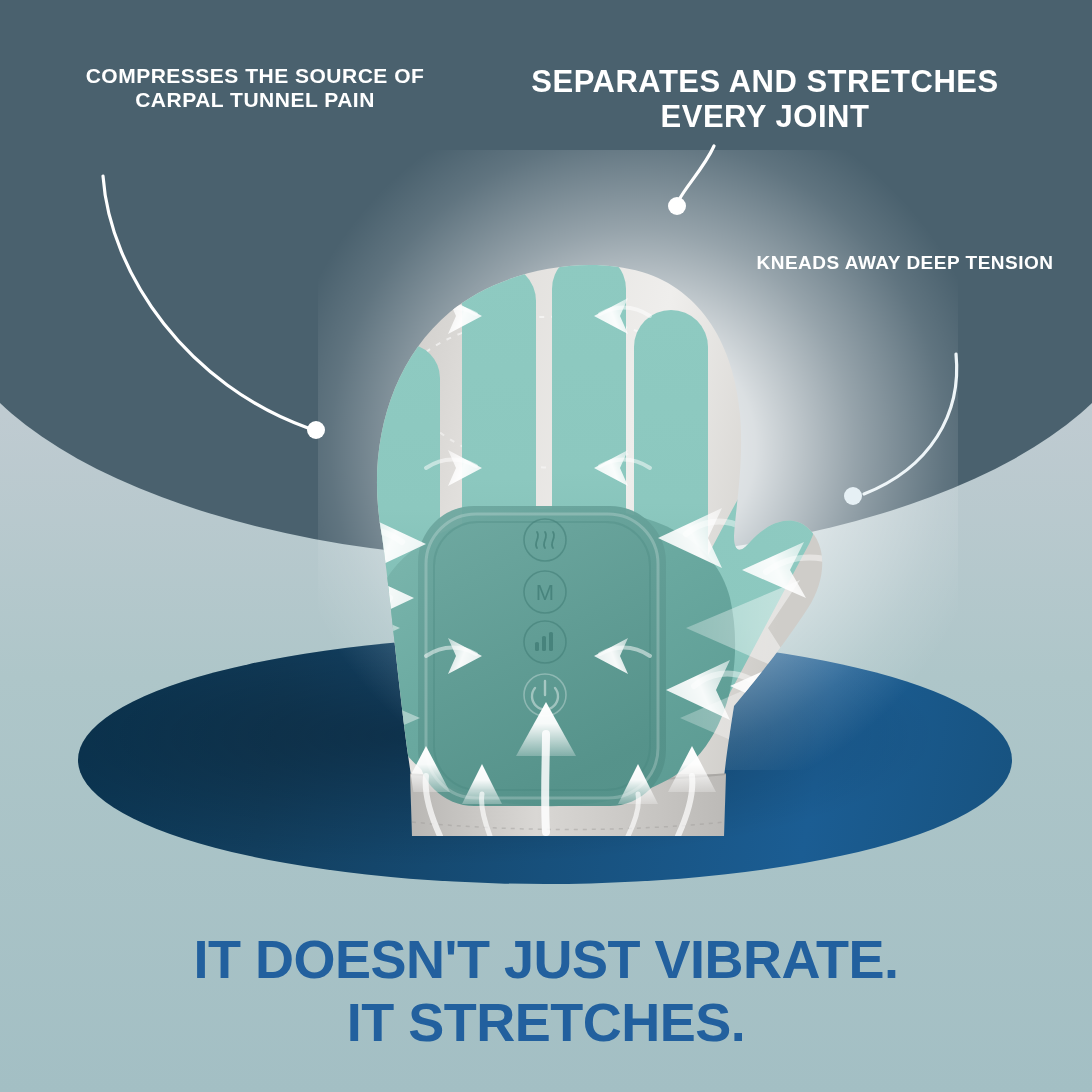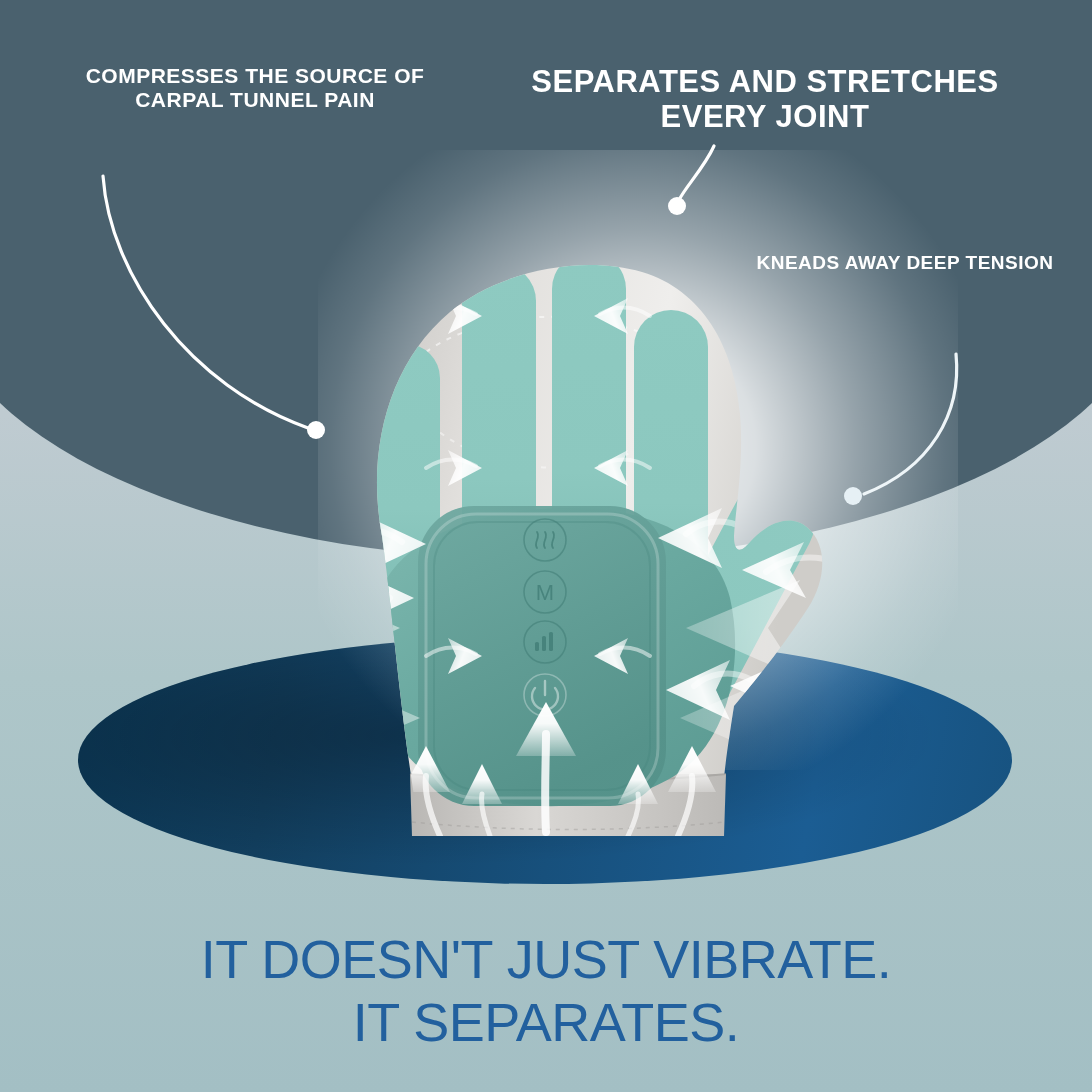--- a/index.html
+++ b/index.html
@@ -43,21 +43,21 @@
     text-transform:uppercase;font-family:"Liberation Sans", sans-serif;}
   #callout-left{left:40px;top:64px;width:430px;font-size:21px;}
   #callout-mid{left:480px;top:48px;width:570px;font-size:31px;margin-top:16px;}
   #callout-right{left:740px;top:252px;width:330px;font-size:19px;}
 
   .leader{position:absolute;left:0;top:0;width:1092px;height:1092px;pointer-events:none;}
 
   
   .headline{
     position:absolute;left:0;top:928px;width:1092px;text-align:center;
-    color:#22609e;font-weight:normal;font-size:54px;line-height:1.16;
+    color:#22609e;font-weight:bold;font-size:54px;line-height:1.16;
     letter-spacing:-0.5px;font-family:"Liberation Sans", sans-serif;
   }
   .headline div{white-space:nowrap;}
 </style>
 </head>
 <body>
 
 <div class="stage">
 
   <div class="bg-bottom"></div>
@@ -309,16 +309,16 @@
     <path d="M956,354 C962,414 930,468 864,494" fill="none" stroke="#eef5f8" stroke-width="3.2" stroke-linecap="round"></path>
     <circle cx="853" cy="496" r="9" fill="#e6f0f5"></circle>
   </svg>
 
   <div class="callout" id="callout-left">COMPRESSES THE SOURCE OF CARPAL TUNNEL PAIN</div>
   <div class="callout" id="callout-mid">SEPARATES AND STRETCHES EVERY JOINT</div>
   <div class="callout" id="callout-right">KNEADS AWAY DEEP TENSION</div>
 
   <div class="headline">
     <div>IT DOESN'T JUST VIBRATE.</div>
-    <div>IT SEPARATES.</div>
+    <div>IT STRETCHES.</div>
   </div>
 
 </div>
 
 </body></html>

